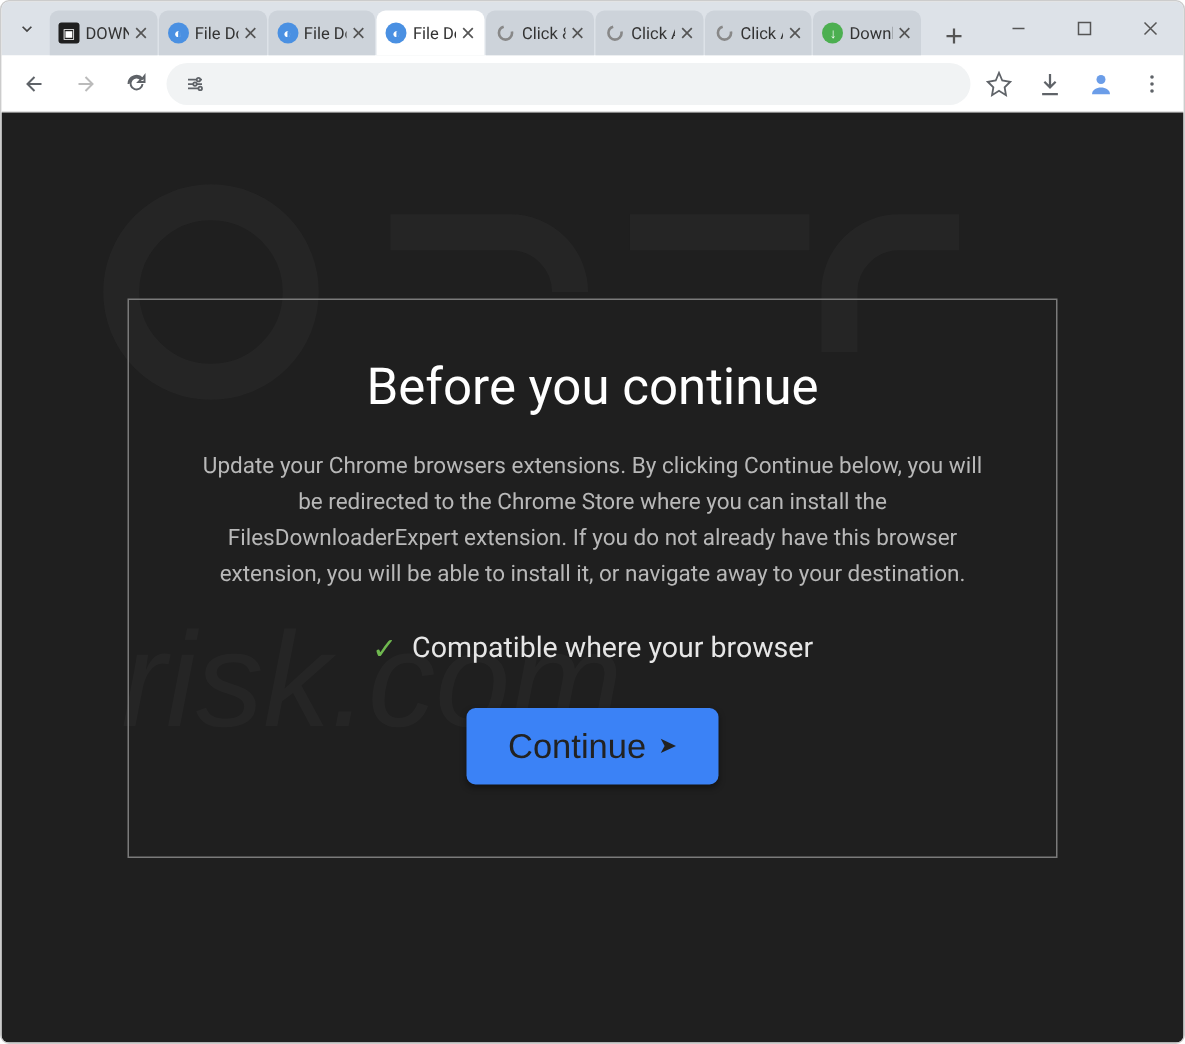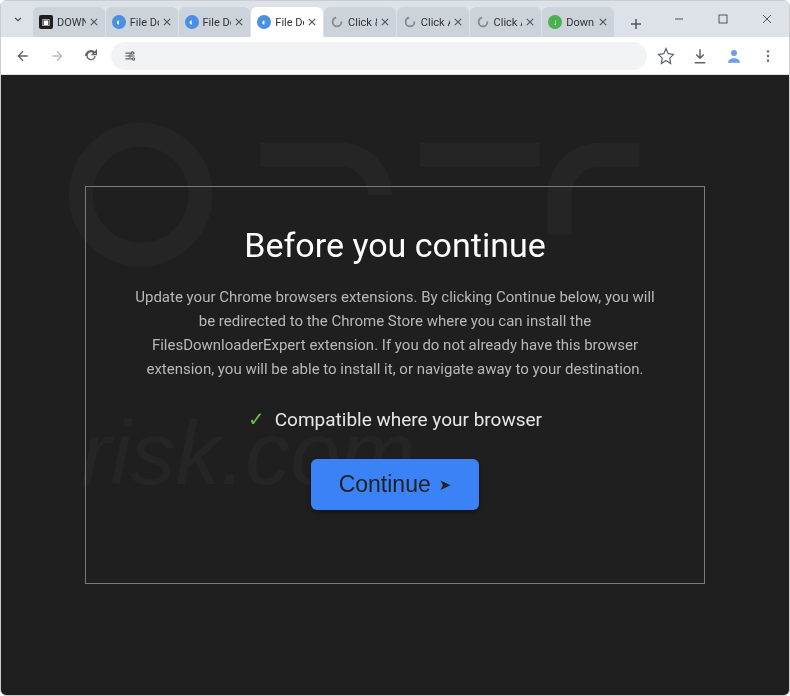--- a/index.html
+++ b/index.html
@@ -25,21 +25,21 @@
 .nav-btn.disabled { color: #bbb; }
 .url-field { flex: 1; height: 28px; background: #f1f3f4; border-radius: 14px; display: flex; align-items: center; padding: 0 10px; }
 .site-icon { width: 18px; height: 18px; display: flex; align-items: center; justify-content: center; color: #5f6368; }
 .addr-actions { display: flex; gap: 8px; align-items: center; }
 .addr-icon { width: 26px; height: 26px; display: flex; align-items: center; justify-content: center; color: #5f6368; }
 
 
 .content { flex: 1; background: #1f1f1f; position: relative; display: flex; align-items: center; justify-content: center; overflow: hidden; }
 .watermark { position: absolute; inset: 0; pointer-events: none; opacity: 0.06; }
 
-.modal { border: 1px solid #7a7a7a; padding: 38px 48px 73px; width: 620px; text-align: center; position: relative; z-index: 2; }
+.modal { border: 1px solid #7a7a7a; padding: 38px 48px 48px; width: 620px; text-align: center; position: relative; z-index: 2; }
 .modal-title { color: #fff; font-size: 34px; font-weight: 400; margin-bottom: 20px; }
 .modal-body { color: #b8b8b8; font-size: 15px; line-height: 1.6; margin-bottom: 26px; }
 .compat-row { display: flex; align-items: center; justify-content: center; gap: 10px; color: #e6e6e6; font-size: 19px; margin-bottom: 28px; }
 .check { color: #6fb84f; font-size: 20px; }
 .continue-btn { background: #3b82f6; color: #222; font-size: 23px; padding: 12px 28px; border: none; border-radius: 6px; display: inline-flex; align-items: center; gap: 8px; cursor: pointer; box-shadow: 0 2px 4px rgba(0,0,0,0.4); }
 .continue-btn .arrow { font-size: 15px; }
 
 
 .fi { width:14px; height:14px; border-radius:2px; display:flex; align-items:center; justify-content:center; font-size:9px; }
 .fi-dark { background:#1f1f1f; color:#fff; }

